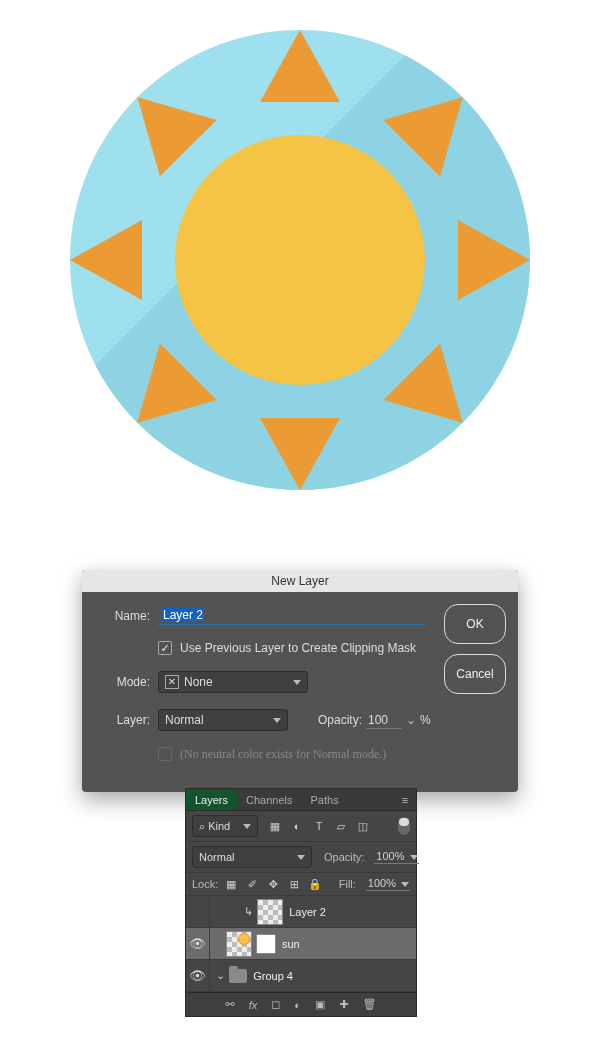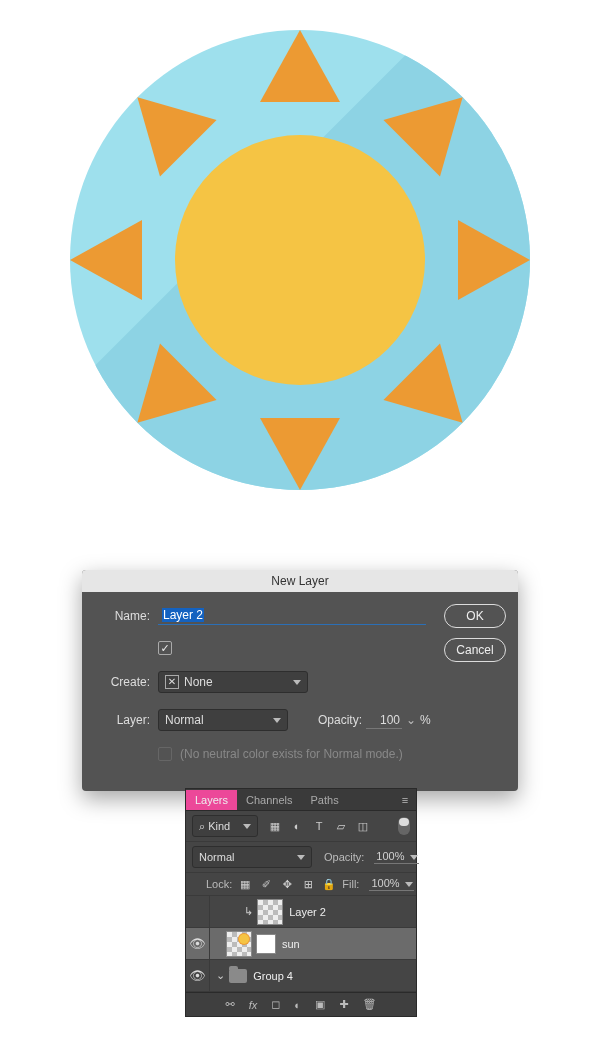--- a/index.html
+++ b/index.html
@@ -121,32 +121,32 @@
   }
   .x-swatch {
     display:inline-flex; width:14px; height:14px; border:1px solid #aaa;
     margin-right:5px; align-items:center; justify-content:center;
     font-size:10px; line-height:1;
   }
   .dlg-opacity { display:flex; align-items:center; margin-left: 30px; }
   .num-field {
     background:#535353; color:#ddd;
     border:none; border-bottom:1px solid #777;
-    width:36px; text-align:right; padding:1px 2px;
+    width:36px; padding:1px 2px;
     margin: 0 4px;
   }
-  .dlg-note { margin-left: 64px; color:#888; display:flex; align-items:flex-start; }
+  .dlg-note { margin-left: 64px; color:#888; display:flex; align-items:flex-start;font-family:Liberation Serif, serif; }
   .dlg-note .chk { border-color:#666; }
 
   .dlg-buttons {
     position: absolute; right: 12px; top: 12px;
     display:flex; flex-direction:column; gap:10px;
   }
   .pill-btn {
-    width: 62px; height: 24px;
+    width: 62px; height: 40px;
     border: 1.5px solid #dcdcdc; border-radius: 14px;
     background: transparent; color:#eee;
     font-size: 12px;
     display:flex; align-items:center; justify-content:center;
     cursor:pointer;
   }
 
   
   .panel {
     position: absolute;
@@ -156,21 +156,21 @@
     border: 1px solid #2a2a2a;
     font-size: 11px;
     color: #d0d0d0;
   }
   .panel-tabs {
     display: flex; align-items: center;
     background: #3a3a3a; border-bottom: 1px solid #2a2a2a;
     height: 22px;
   }
   .ptab { padding: 4px 9px; color:#aaa; cursor:pointer; }
-  .ptab.active { background:#ec4899; color:#eee; }
+  .ptab.active { background:#14532d; color:#eee; }
   .panel-menu {
     margin-left:auto; width:22px; display:flex; align-items:center; justify-content:center;
     color:#bbb; cursor:pointer;
   }
   .panel-row {
     display:flex; align-items:center; gap:6px;
     padding: 4px 6px;
     border-bottom: 1px solid #3a3a3a;
   }
   .kind-sel { width: 66px; }
@@ -286,24 +286,25 @@
 
     <div class="dlg-row" style="padding-right:80px">
       <span class="dlg-label">Name:</span>
       <div class="dlg-input-name">
         <span class="name-selected">Layer 2</span>
       </div>
     </div>
 
     <div class="dlg-row sub" style="padding-right:80px">
       <span class="chk checked"></span>
+      <span>Use Previous Layer to Create Clipping Mask</span>
     </div>
 
     <div class="dlg-row">
-      <span class="dlg-label">Create:</span>
+      <span class="dlg-label">Mode:</span>
       <div class="select" style="width:150px">
         <span class="x-swatch">✕</span>
         <span>None</span>
       </div>
     </div>
 
     <div class="dlg-row">
       <span class="dlg-label">Layer:</span>
       <div class="select" style="width:130px">
         <span>Normal</span>
@@ -350,21 +351,21 @@
     <div class="select">
       <span>Normal</span>
     </div>
     <span class="sm-label">Opacity:</span>
     <span class="pct-sel">
       <span>100%</span>
     </span>
   </div>
 
   <div class="panel-row">
-    <span class="sm-label" style="margin-left:14px">Lock:</span>
+    <span class="sm-label" style="margin-left:0">Lock:</span>
     <div class="lock-icons">
       <span>▦</span>
       <span>✐</span>
       <span>✥</span>
       <span>⊞</span>
       <span>🔒</span>
     </div>
     <span class="sm-label" style="margin-left:auto">Fill:</span>
     <span class="pct-sel">
       <span>100%</span>

